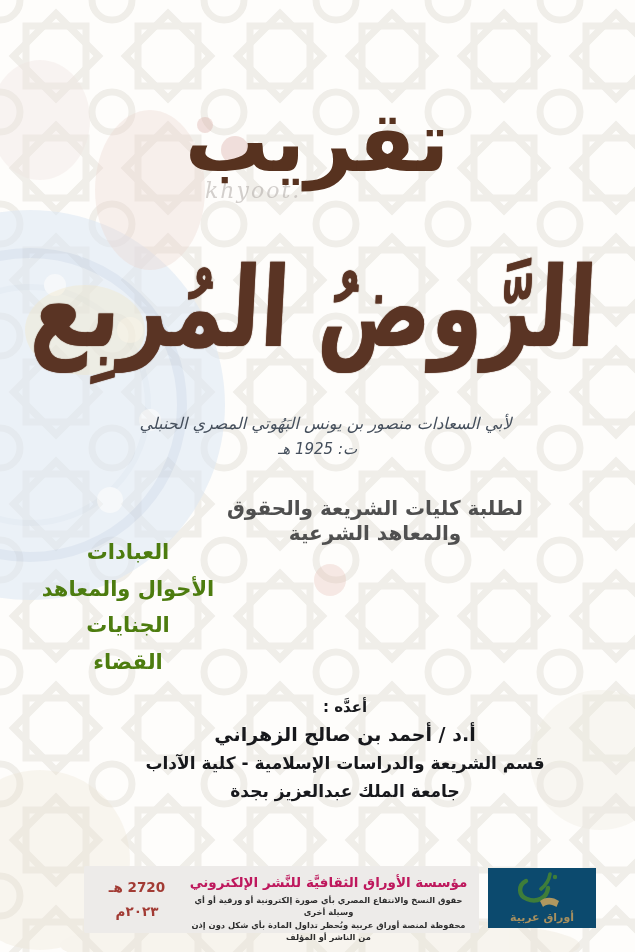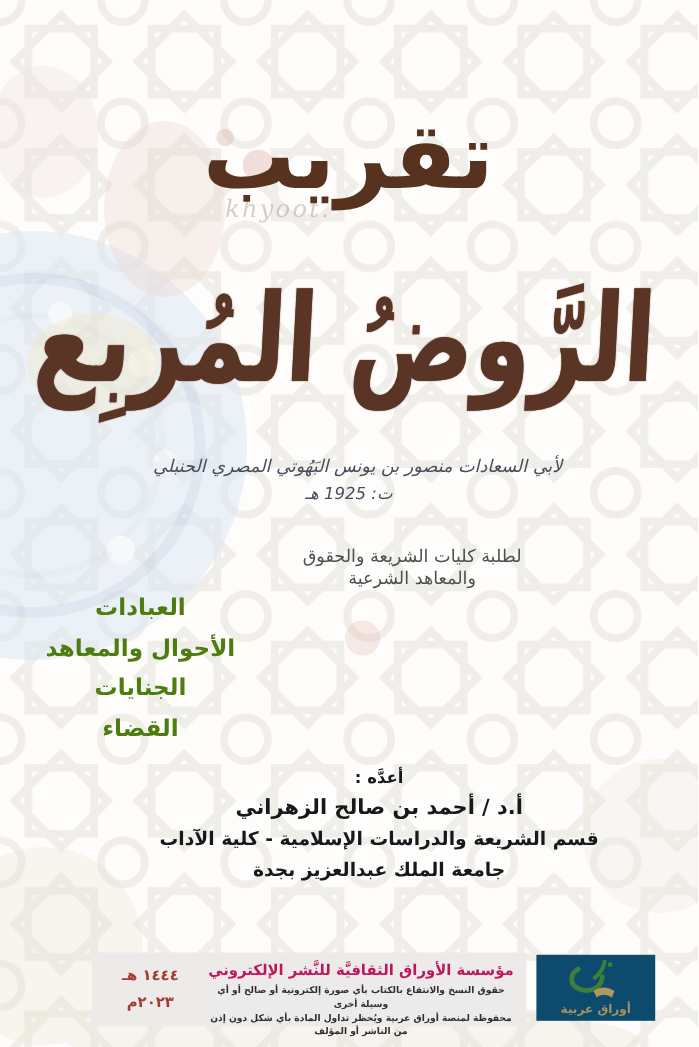--- a/index.html
+++ b/index.html
@@ -43,21 +43,21 @@
     left: 0; top: 412px; width: 635px; z-index: 2;
     text-align: center; color: #454f5c;
     font-style: italic; font-weight: 500;
   }
   .author-line { font-size: 16px; line-height: 1.5; margin-left: 16px; }
   .death-date  { font-size: 15px; line-height: 1.5; margin-top: 2px; }
 
   .audience-block {
     left: 125px; top: 496px; width: 500px; z-index: 2;
     text-align: center; color: #4f4f4f;
-    font-size: 16px; font-weight: 400; line-height: 1.25;
+    font-size: 20px; font-weight: 700; line-height: 1.25;
   }
 
   .topics-list {
     left: 22px; top: 534px; width: 212px; z-index: 2;
     text-align: center;
     color: #4d7c0f; font-size: 21px; font-weight: bold;
     line-height: 36.5px;
   }
 
   .prepared-block {
@@ -163,27 +163,27 @@
 
 <div class="abs prepared-block">
   <div class="prepared-label">أعدَّه :</div>
   <div class="preparer-name">أ.د / أحمد بن صالح الزهراني</div>
   <div class="preparer-dept">قسم الشريعة والدراسات الإسلامية - كلية الآداب</div>
   <div class="preparer-univ">جامعة الملك عبدالعزيز بجدة</div>
 </div>
 
 <div class="abs footer-bar">
   <div class="footer-years">
-    <div>١٤٤٤ هـ</div>
+    <div>2720 هـ</div>
     <div>٢٠٢٣م</div>
   </div>
   <div class="footer-pub">
     <div class="publisher-name">مؤسسة الأوراق الثقافيَّة للنَّشر الإلكتروني</div>
     <div class="rights">
-      <div>حقوق النسخ والانتفاع بالكتاب بأي صورة إلكترونية أو صالح أو أي وسيلة أخرى</div>
+      <div>حقوق النسخ والانتفاع المصري بأي صورة إلكترونية أو ورقية أو أي وسيلة أخرى</div>
       <div>محفوظة لمنصة أوراق عربية ويُحظر تداول المادة بأي شكل دون إذن من الناشر أو المؤلف</div>
     </div>
   </div>
 </div>
 
 <div class="abs logo-box">
   <svg width="54" height="38" viewBox="0 0 54 38" aria-hidden="true">
     <path d="M35 2 C34 9 31 13 26 17" fill="none" stroke="#3e7d3a" stroke-width="3.6" stroke-linecap="round"></path>
     <path d="M11 9 C3 13 3 24 12 27 C22 31 32 26 33 16" fill="none" stroke="#3e7d3a" stroke-width="4.4" stroke-linecap="round"></path>
     <circle cx="40" cy="5" r="2.2" fill="#3e7d3a"></circle>

